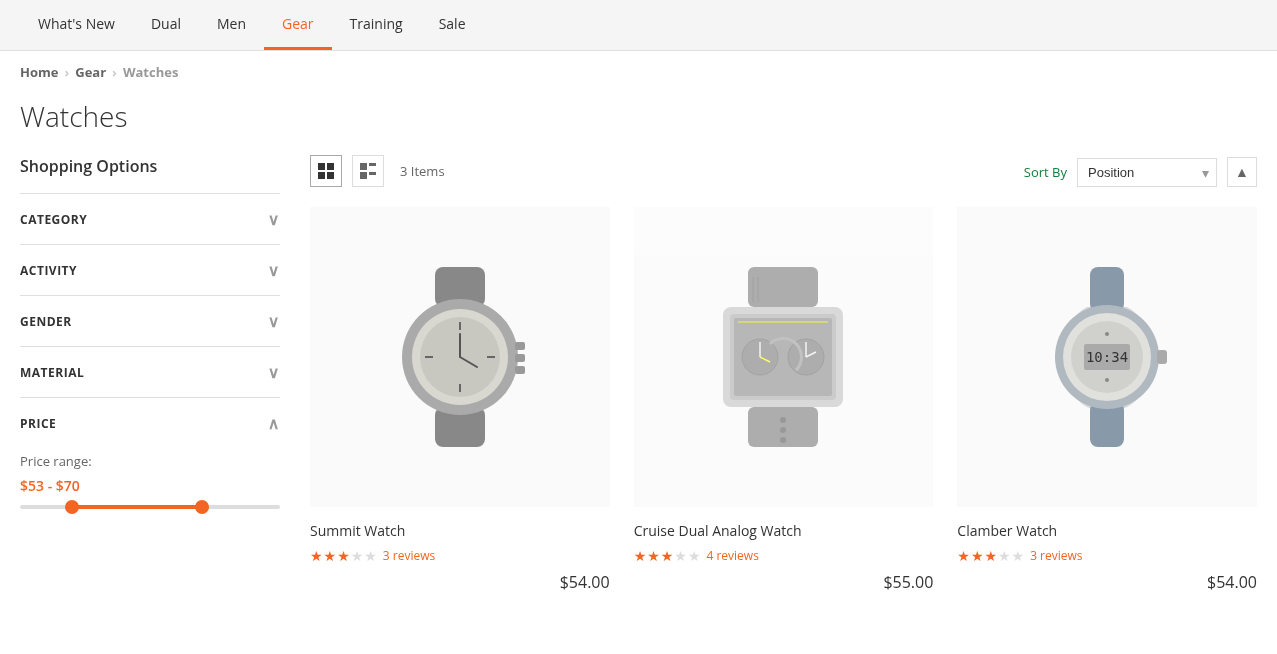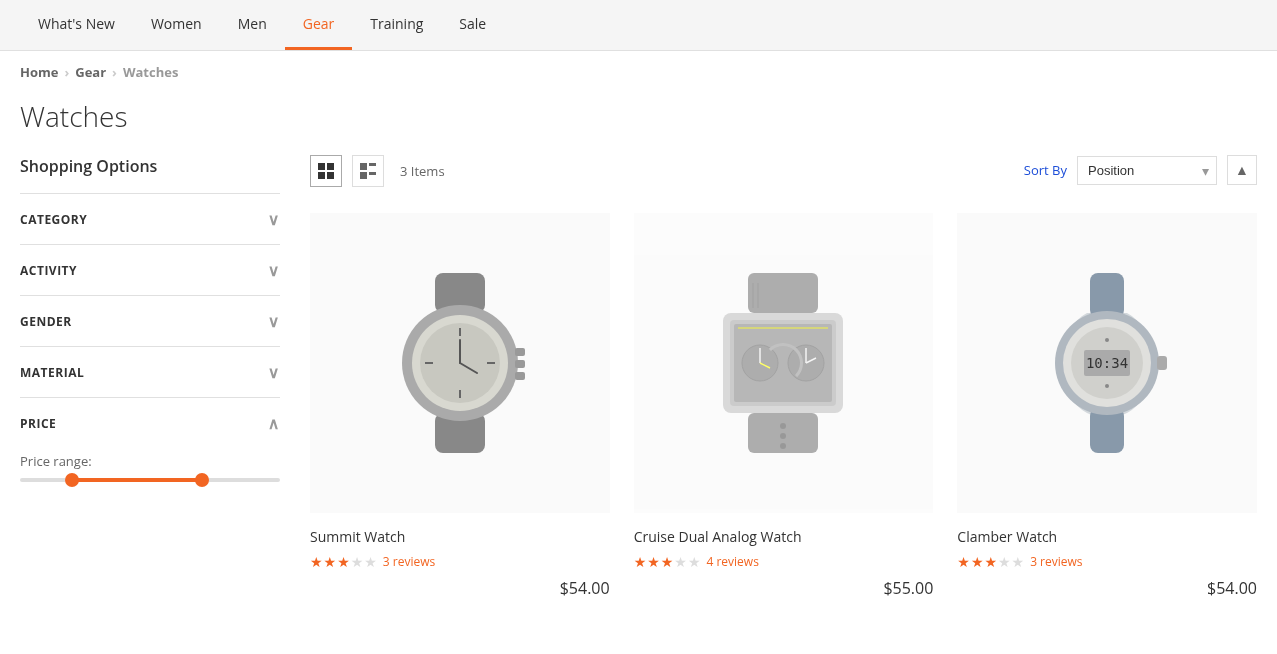--- a/index.html
+++ b/index.html
@@ -47,31 +47,31 @@
     .thumb-right { left: 70%; }
 
     
     .compare-section { margin-top: 24px; }
     .compare-title { font-size: 16px; font-weight: 600; color: #333; margin-bottom: 8px; }
     .compare-title span { color: #f26522; }
     .compare-text { font-size: 13px; color: #999; }
 
     
     .product-area { flex: 1; }
-    .toolbar { display: flex; align-items: flex-start; justify-content: space-between; margin-bottom: 26px; }
+    .toolbar { display: flex; align-items: flex-end; justify-content: space-between; margin-bottom: 20px; }
     .toolbar-left { display: flex; align-items: center; gap: 10px; }
     .view-btn {
       width: 32px; height: 32px; border: 1px solid #ddd; background: #fff;
       cursor: pointer; display: flex; align-items: center; justify-content: center;
       color: #666; font-size: 16px;
     }
     .view-btn.active { border-color: #aaa; color: #333; }
     .item-count { font-size: 13px; color: #666; margin-left: 6px; }
     .toolbar-right { display: flex; align-items: center; gap: 10px; }
-    .sort-label { font-size: 13px; color: #1d4ed8; }
+    .sort-label { font-size: 13px; color: #15803d; }
     .sort-select {
       border: 1px solid #ddd; padding: 6px 28px 6px 10px; font-size: 13px;
       color: #333; appearance: none; background: #fff; cursor: pointer;
       min-width: 140px;
     }
     .sort-wrapper { position: relative; }
     .sort-wrapper::after {
       content: '▾'; position: absolute; right: 8px; top: 50%;
       transform: translateY(-50%); pointer-events: none; color: #999;
     }
@@ -116,21 +116,21 @@
   </style>
 </head>
 <body>
 
 <nav>
   <ul id="nav-list">
       <li>
         <a href="#">What's New</a>
       </li>
       <li>
-        <a href="#">Women</a>
+        <a href="#">Dual</a>
       </li>
       <li>
         <a href="#">Men</a>
       </li>
       <li class="active">
         <a href="#">Gear</a>
       </li>
       <li>
         <a href="#">Training</a>
       </li>
@@ -179,20 +179,21 @@
             <span class="chevron">∨</span>
           </div>
         </div>
         <div class="filter-section">
           <div class="filter-header">
             <span>PRICE</span>
             <span class="chevron">∧</span>
           </div>
           <div class="filter-body">
       <div class="price-range-label">Price range:</div>
+      <div class="price-range-value">$53 - $70</div>
       <div class="price-slider-track">
         <div class="price-slider-fill"></div>
         <div class="price-slider-thumb thumb-left"></div>
         <div class="price-slider-thumb thumb-right"></div>
       </div>
     </div>
         </div>
       </div>
 
   </aside>

